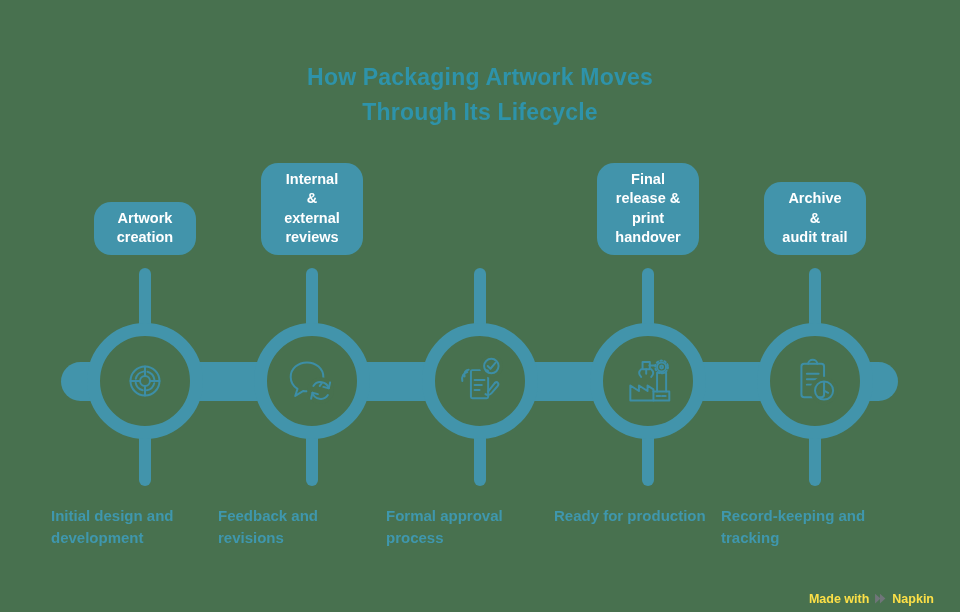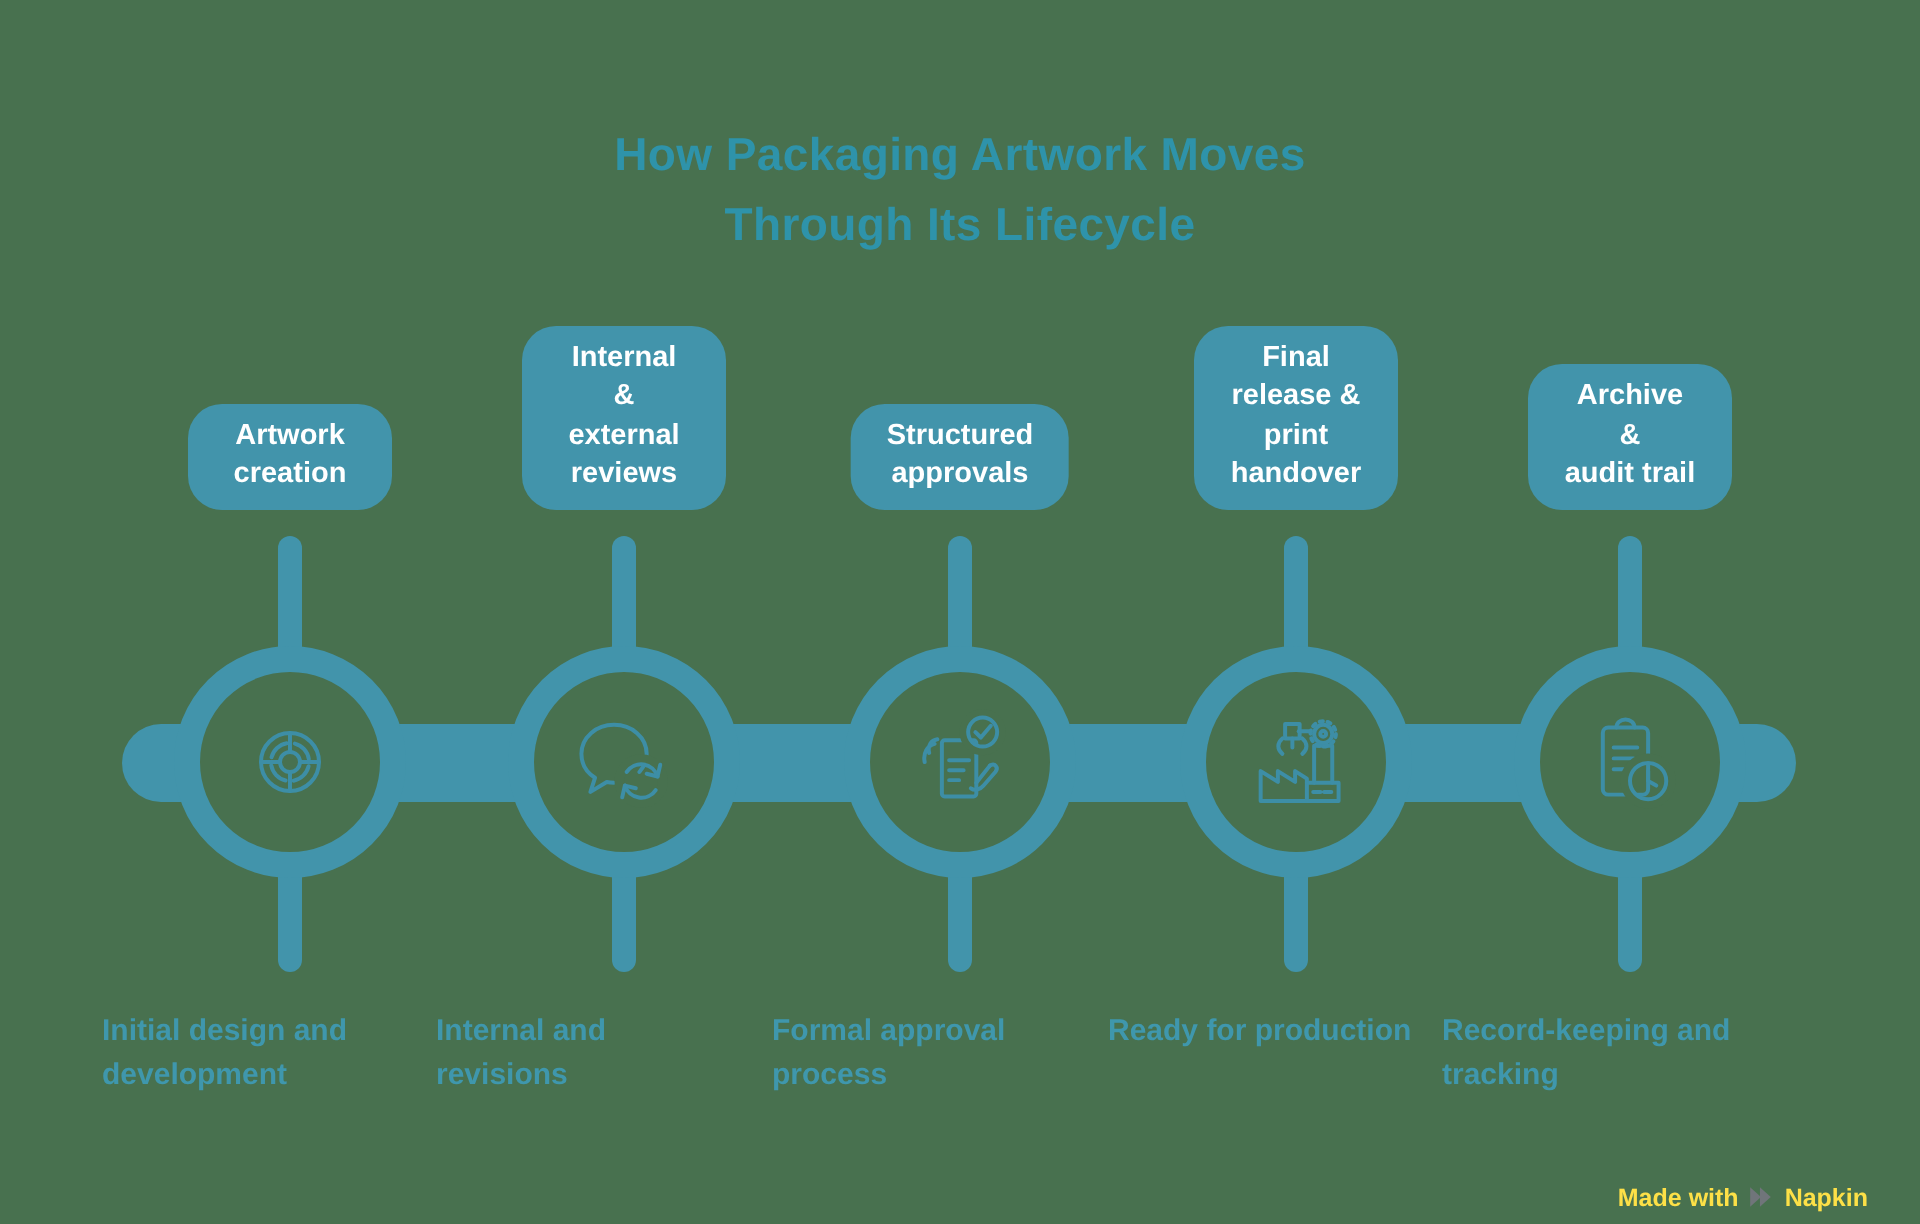--- a/index.html
+++ b/index.html
@@ -117,27 +117,25 @@
         <circle class="icon-halo" cx="41.5" cy="42.5" r="12"></circle>
         <g class="icon-stroke">
           <path d="M50.5 40 a9.5 9.5 0 0 0 -17 -2.5"></path>
           <path d="M32.5 45 a9.5 9.5 0 0 0 17 2.5"></path>
           <path d="M52 33.5 L50.5 40 L44.5 38.5"></path>
           <path d="M31 51.5 L32.5 45 L38.5 46.5"></path>
         </g>
       </svg>
     </div>
     <div class="stem stem-bottom"></div>
-    <div class="caption">Internal and
+    <div class="caption">Feedback and
 revisions</div>
   </div>
 
   <div class="stage stage-3">
-    <div class="label-box">Structured
-approvals</div>
     <div class="stem stem-top"></div>
     <div class="ring">
       <svg width="58" height="58" viewBox="0 0 64 64">
         <g class="icon-stroke">
           <rect x="22" y="20" width="19" height="31" rx="1.5"></rect>
           <path d="M26 31 H37 M26 36.5 H34 M26 42 H31.5"></path>
           <path d="M15 27 c-1 -4 1 -7 4.5 -7.5 M12.5 32 c-1 -5 1.5 -9 5.5 -10"></path>
           <path d="M48.5 34 c2.5 -2 5 1 3 3.5 L45 45 c-2 2.5 -5 3 -7 1.5"></path>
           <path d="M48.5 34 L41 43.5"></path>
         </g>

